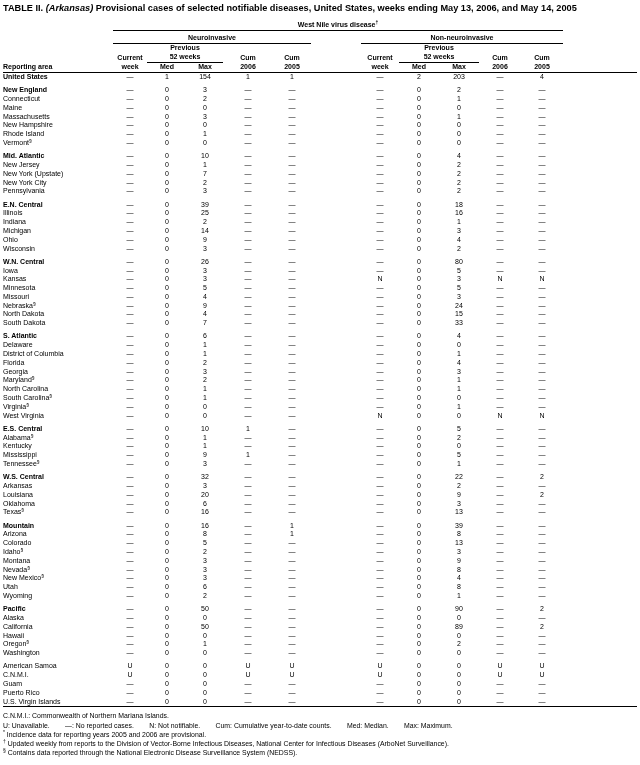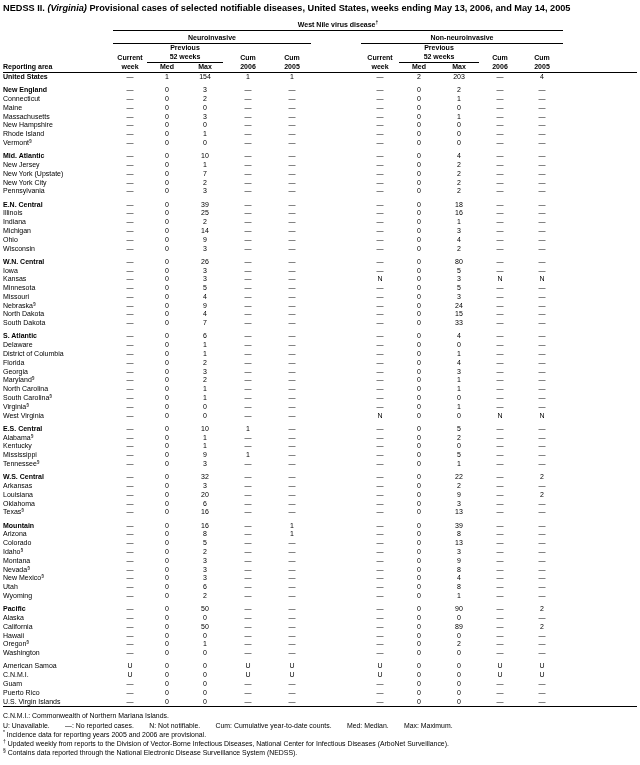--- a/index.html
+++ b/index.html
@@ -29,21 +29,21 @@
   sup{font-size:5px;vertical-align:super;line-height:0;}
   .footnotes{font-size:6.9px;line-height:9.2px;margin-top:1px;}
   .pre{white-space:pre-wrap;}
 </style>
 </head>
 <body>
 
 <div class="page">
 
   <div class="title">
-    <div class="t1"><span>NEDSS II. </span><i>(Virginia)</i><span> Provisional cases of selected notifiable diseases, United States, weeks ending May 13, 2006, and May 14, 2005</span></div>
+    <div class="t1"><span>TABLE II. </span><i>(Arkansas)</i><span> Provisional cases of selected notifiable diseases, United States, weeks ending May 13, 2006, and May 14, 2005</span></div>
   </div>
 
   <table>
     <colgroup>
       <col style="width:110px">
       <col style="width:34px">
         <col style="width:40px">
         <col style="width:36px">
         <col style="width:50px">
         <col style="width:38px">

